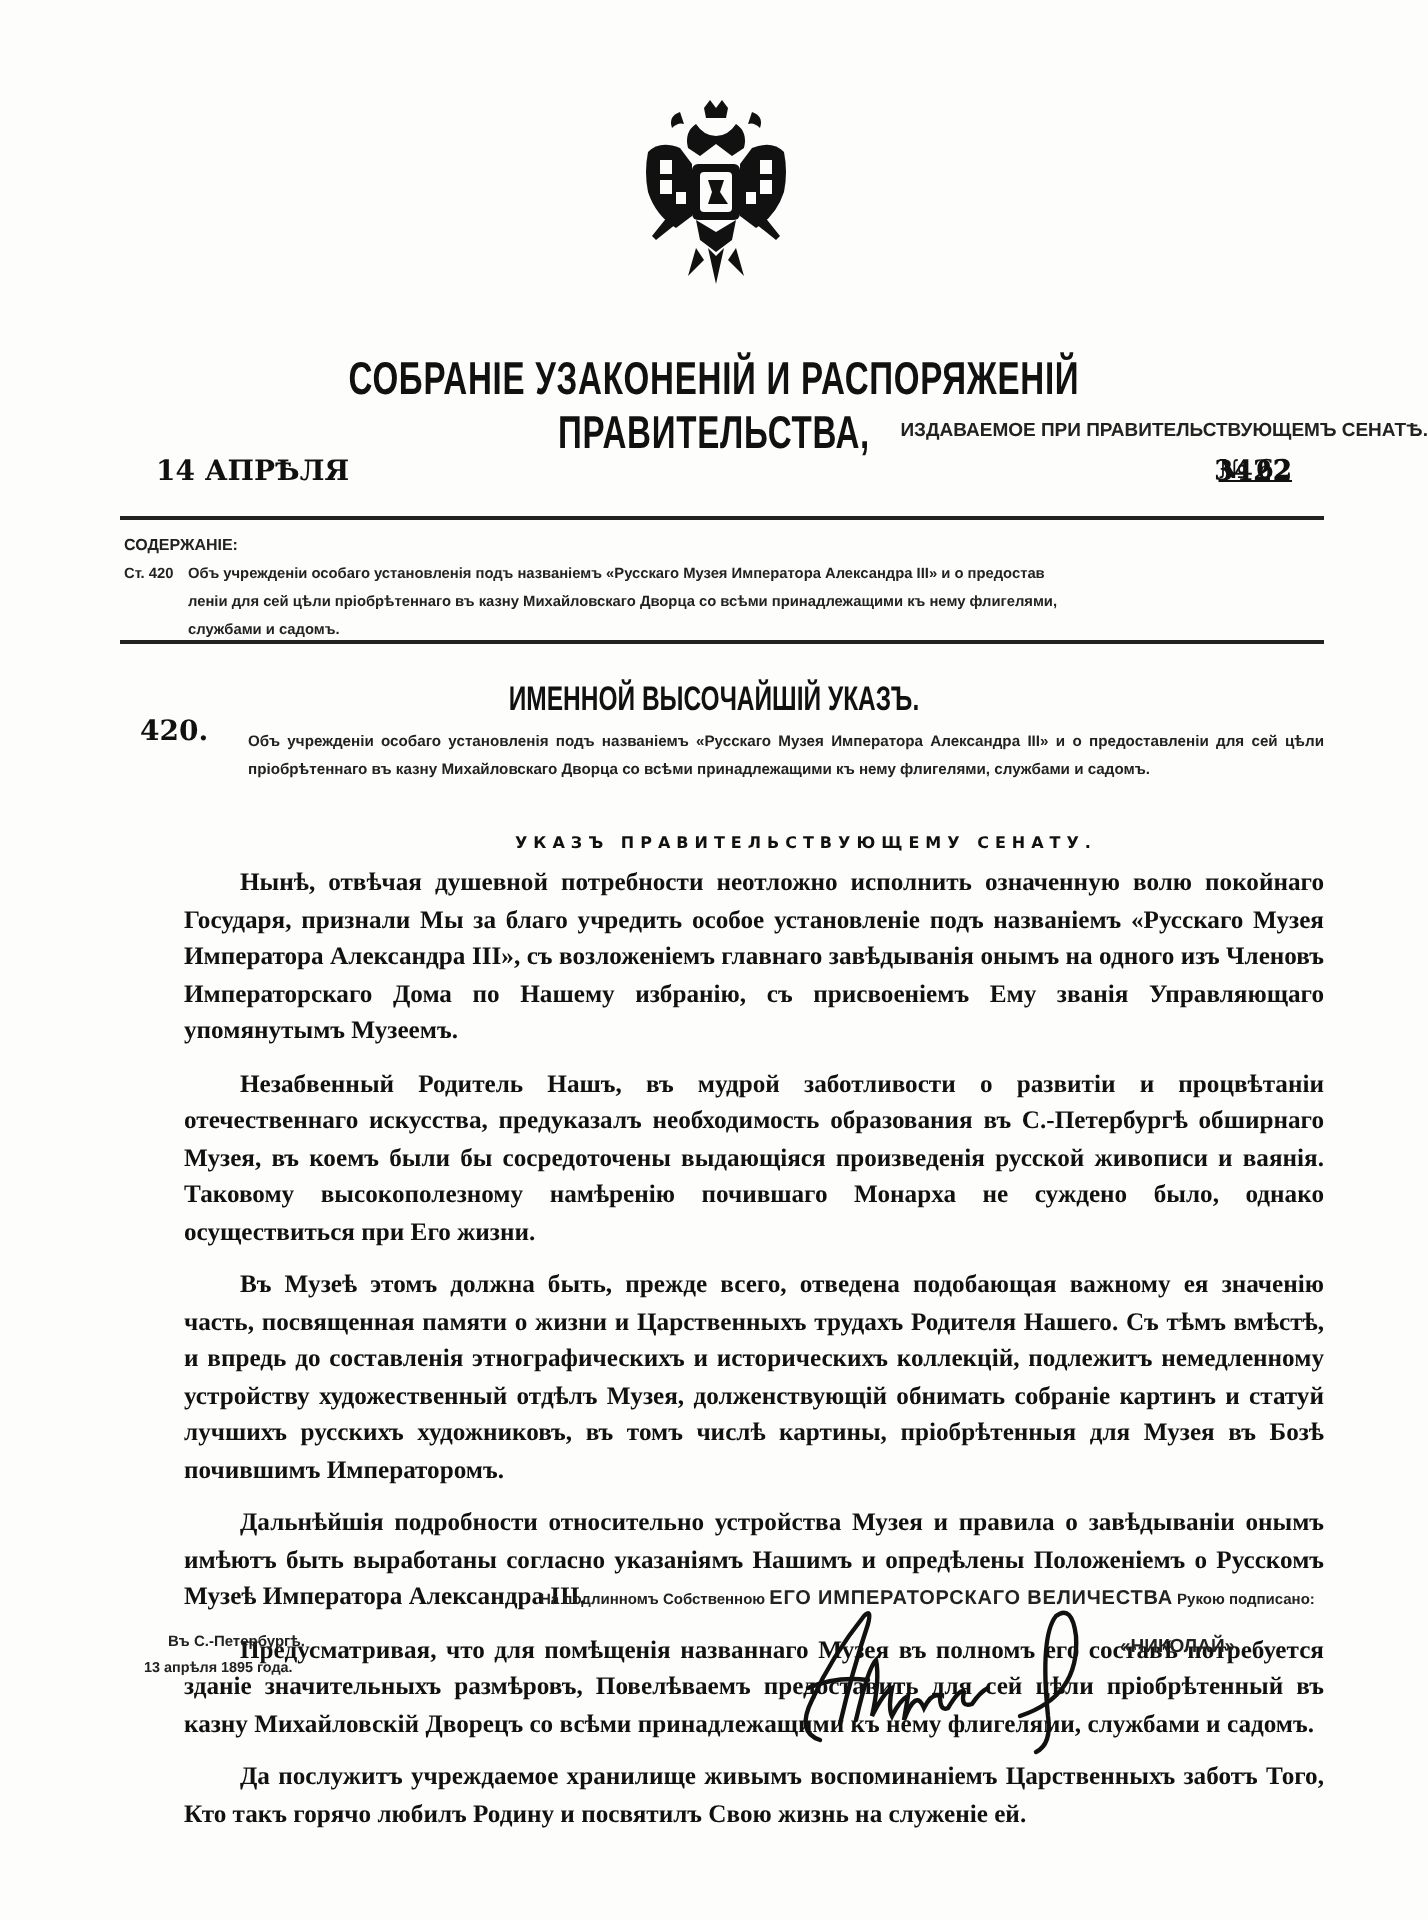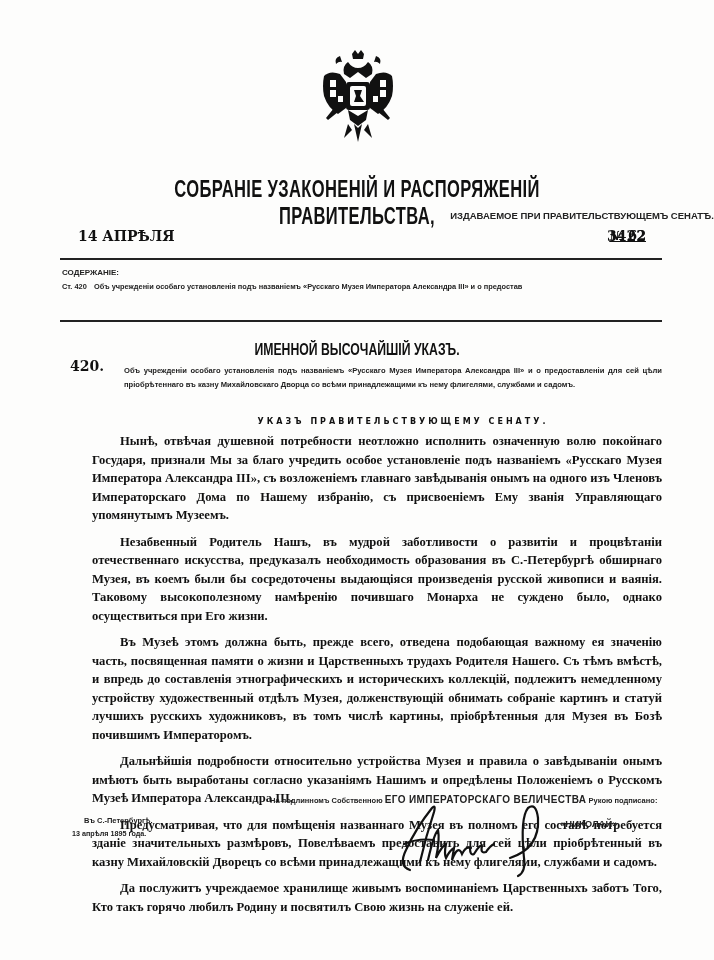--- a/index.html
+++ b/index.html
@@ -85,20 +85,28 @@
   <span class="y">3422</span>
 </div>
 
 <div class="rule" style="top:258px;"></div>
 <div class="contents">
   <div class="lbl">СОДЕРЖАНІЕ:</div>
   <div class="row">
     <span class="num">Ст. 420</span>
     <span>Объ учрежденіи особаго установленія подъ названіемъ «Русскаго Музея Императора Александра III» и о предостав</span>
   </div>
+  <div class="row">
+      <span class="num"></span>
+      <span>леніи для сей цѣли пріобрѣтеннаго въ казну Михайловскаго Дворца со всѣми принадлежащими къ нему флигелями,</span>
+    </div>
+  <div class="row">
+      <span class="num"></span>
+      <span>службами и садомъ.</span>
+    </div>
 </div>
 <div class="rule" style="top:320px;"></div>
 
 <div class="h2">ИМЕННОЙ ВЫСОЧАЙШІЙ УКАЗЪ.</div>
 <div class="artnum">420.</div>
 <div class="artsum">Объ учрежденіи особаго установленія подъ названіемъ «Русскаго Музея Императора Александра III» и о предоставленіи для сей цѣли пріобрѣтеннаго въ казну Михайловскаго Дворца со всѣми принадлежащими къ нему флигелями, службами и садомъ.</div>
 <div class="ukaz">УКАЗЪ ПРАВИТЕЛЬСТВУЮЩЕМУ СЕНАТУ.</div>
 
 <div class="body">
   <p>Нынѣ, отвѣчая душевной потребности неотложно исполнить означенную волю покойнаго Государя, признали Мы за благо учредить особое установленіе подъ названіемъ «Русскаго Музея Императора Александра III», съ возложеніемъ главнаго завѣдыванія онымъ на одного изъ Членовъ Императорскаго Дома по Нашему избранію, съ присвоеніемъ Ему званія Управляющаго упомянутымъ Музеемъ.</p>

